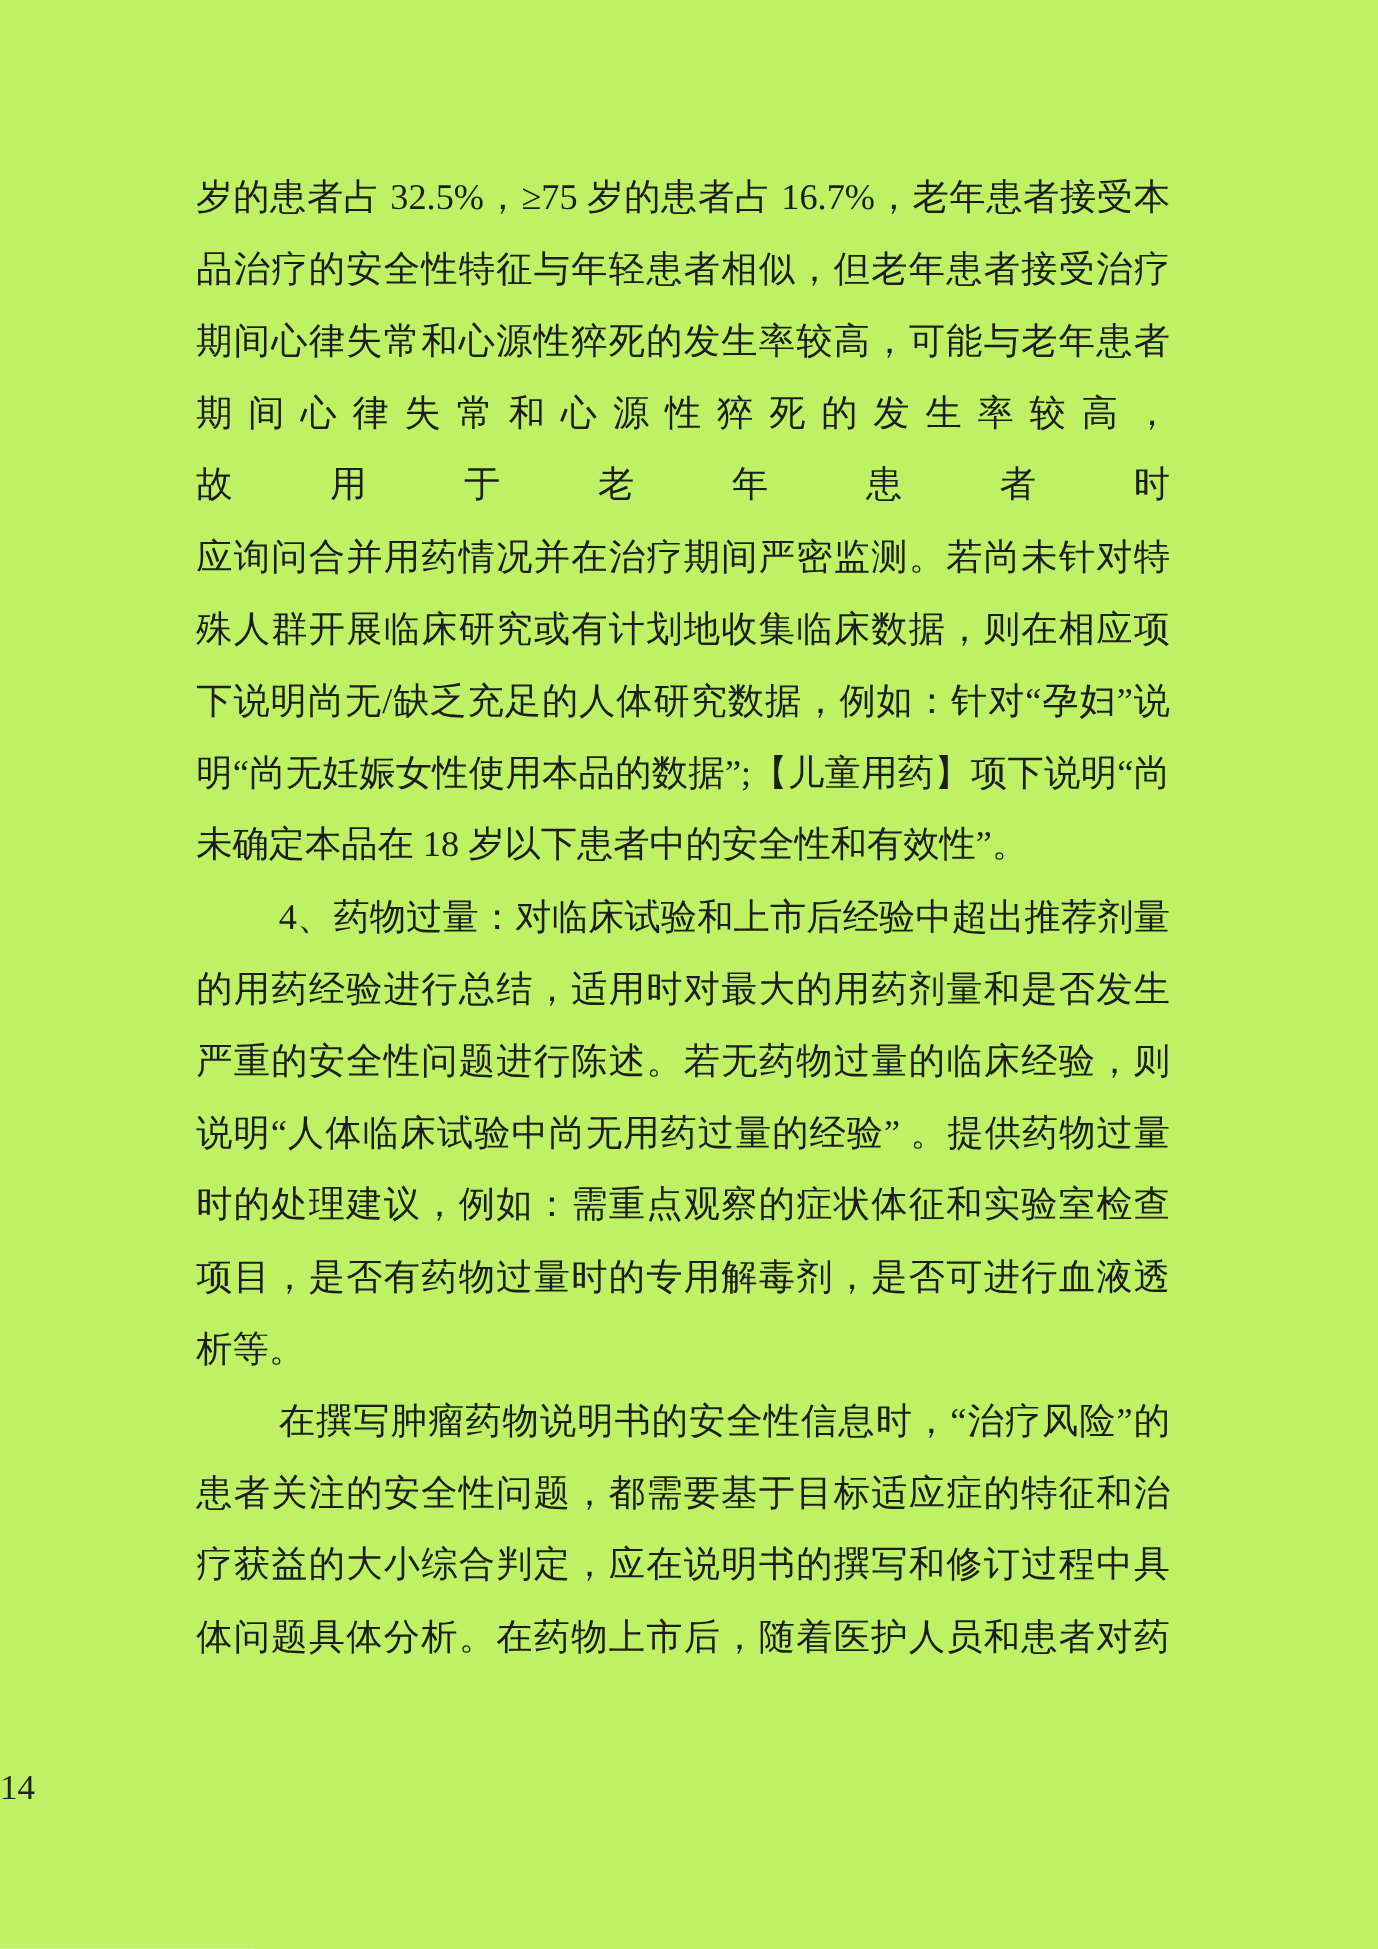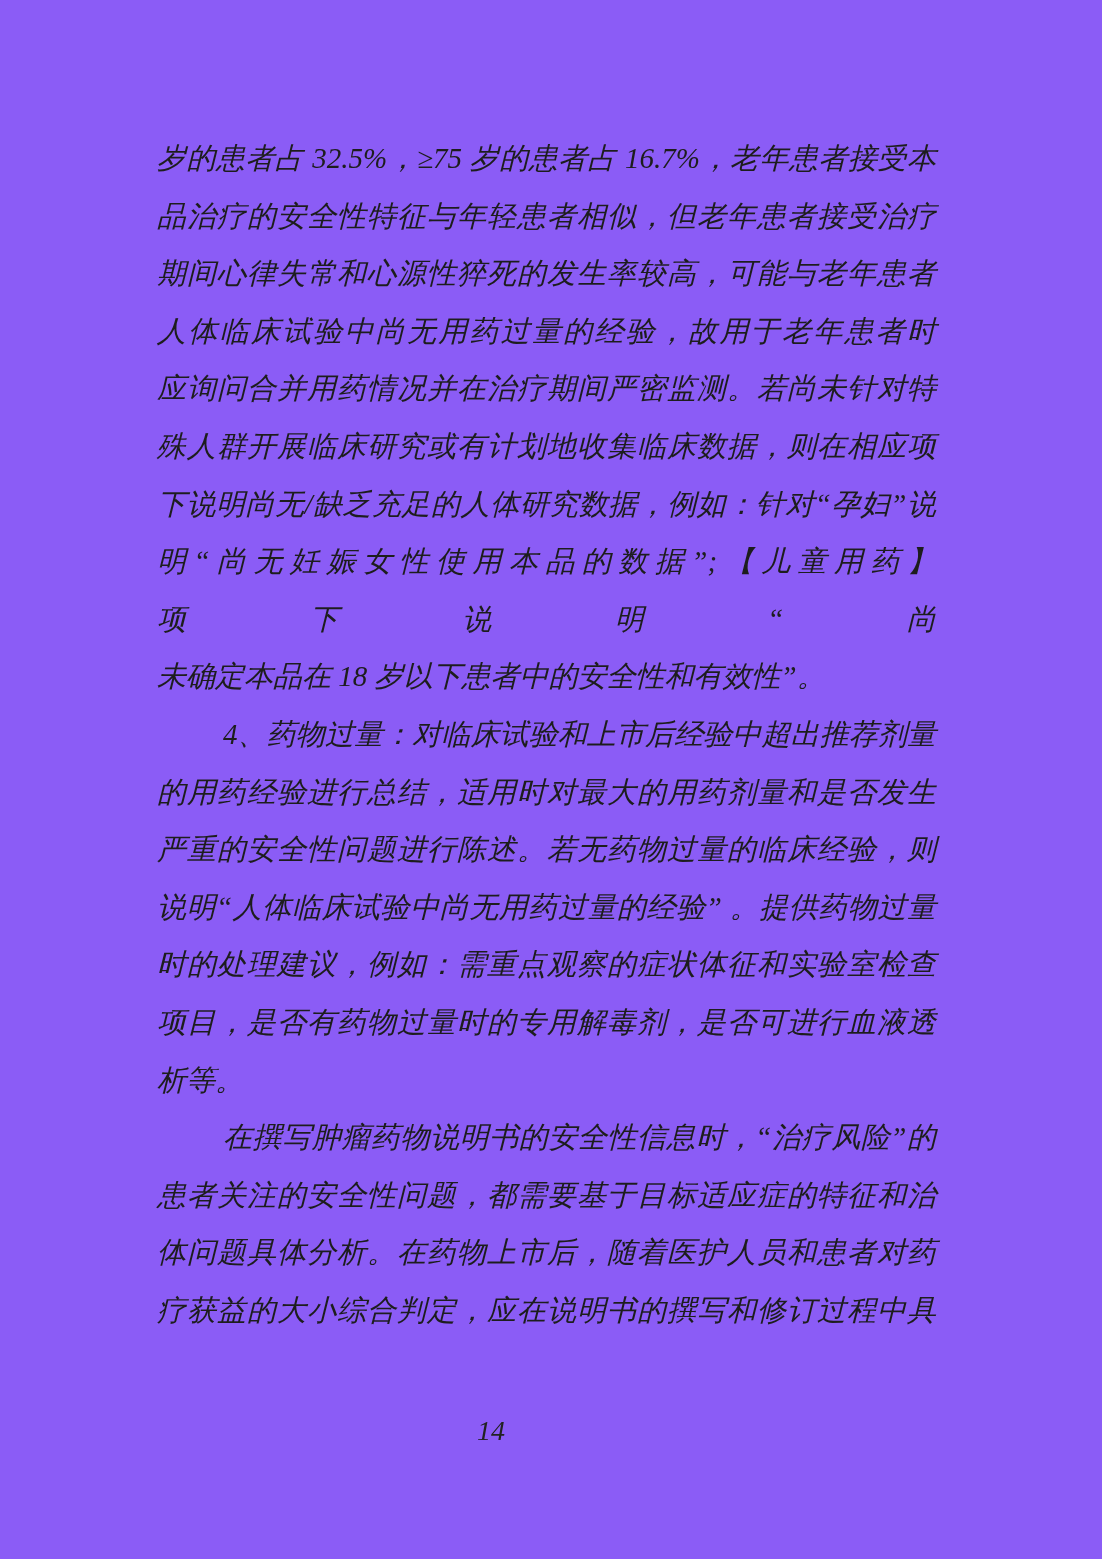--- a/index.html
+++ b/index.html
@@ -7,22 +7,21 @@
     width: 1102px;
     height: 1559px;
     background: #ffffff;
     position: relative;
     overflow: hidden;
     font-family: "Liberation Serif", "DejaVu Serif", serif;
   }
   .page {
     position: absolute;
     inset: 0;
-    background: #8b5cf6;
-    font-style: italic;
+    background: #bef264;
   }
   .text-block {
     position: absolute;
     left: 157px;
     top: 130px;
     width: 779px;
   }
   .ln {
     font-size: 29px;
     line-height: 57.6px;
@@ -37,49 +36,48 @@
     text-align-last: left;
   }
   .ln.ind {
     text-indent: 66px;
   }
   .page-number {
     position: absolute;
     top: 1414px;
     left: 0;
     width: 982px;
-    text-align: center;
     font-size: 28px;
     line-height: 34px;
     color: #222222;
   }
 </style>
 </head>
 <body>
 
 <div class="page">
 
   <div class="text-block">
     <div class="ln">岁的患者占 32.5%，≥75 岁的患者占 16.7%，老年患者接受本</div>
     <div class="ln">品治疗的安全性特征与年轻患者相似，但老年患者接受治疗</div>
     <div class="ln">期间心律失常和心源性猝死的发生率较高，可能与老年患者</div>
-    <div class="ln">人体临床试验中尚无用药过量的经验，故用于老年患者时</div>
+    <div class="ln">期间心律失常和心源性猝死的发生率较高，故用于老年患者时</div>
     <div class="ln">应询问合并用药情况并在治疗期间严密监测。若尚未针对特</div>
     <div class="ln">殊人群开展临床研究或有计划地收集临床数据，则在相应项</div>
     <div class="ln">下说明尚无/缺乏充足的人体研究数据，例如：针对“孕妇”说</div>
     <div class="ln">明“尚无妊娠女性使用本品的数据”;【儿童用药】项下说明“尚</div>
     <div class="ln pend">未确定本品在 18 岁以下患者中的安全性和有效性”。</div>
     <div class="ln ind">4、药物过量：对临床试验和上市后经验中超出推荐剂量</div>
     <div class="ln">的用药经验进行总结，适用时对最大的用药剂量和是否发生</div>
     <div class="ln">严重的安全性问题进行陈述。若无药物过量的临床经验，则</div>
     <div class="ln">说明“人体临床试验中尚无用药过量的经验” 。提供药物过量</div>
     <div class="ln">时的处理建议，例如：需重点观察的症状体征和实验室检查</div>
     <div class="ln">项目，是否有药物过量时的专用解毒剂，是否可进行血液透</div>
     <div class="ln pend">析等。</div>
     <div class="ln ind">在撰写肿瘤药物说明书的安全性信息时，“治疗风险”的</div>
     <div class="ln">患者关注的安全性问题，都需要基于目标适应症的特征和治</div>
+    <div class="ln">疗获益的大小综合判定，应在说明书的撰写和修订过程中具</div>
     <div class="ln">体问题具体分析。在药物上市后，随着医护人员和患者对药</div>
-    <div class="ln">疗获益的大小综合判定，应在说明书的撰写和修订过程中具</div>
   </div>
 
   <div class="page-number">14</div>
 
 </div>
 
 </body></html>

